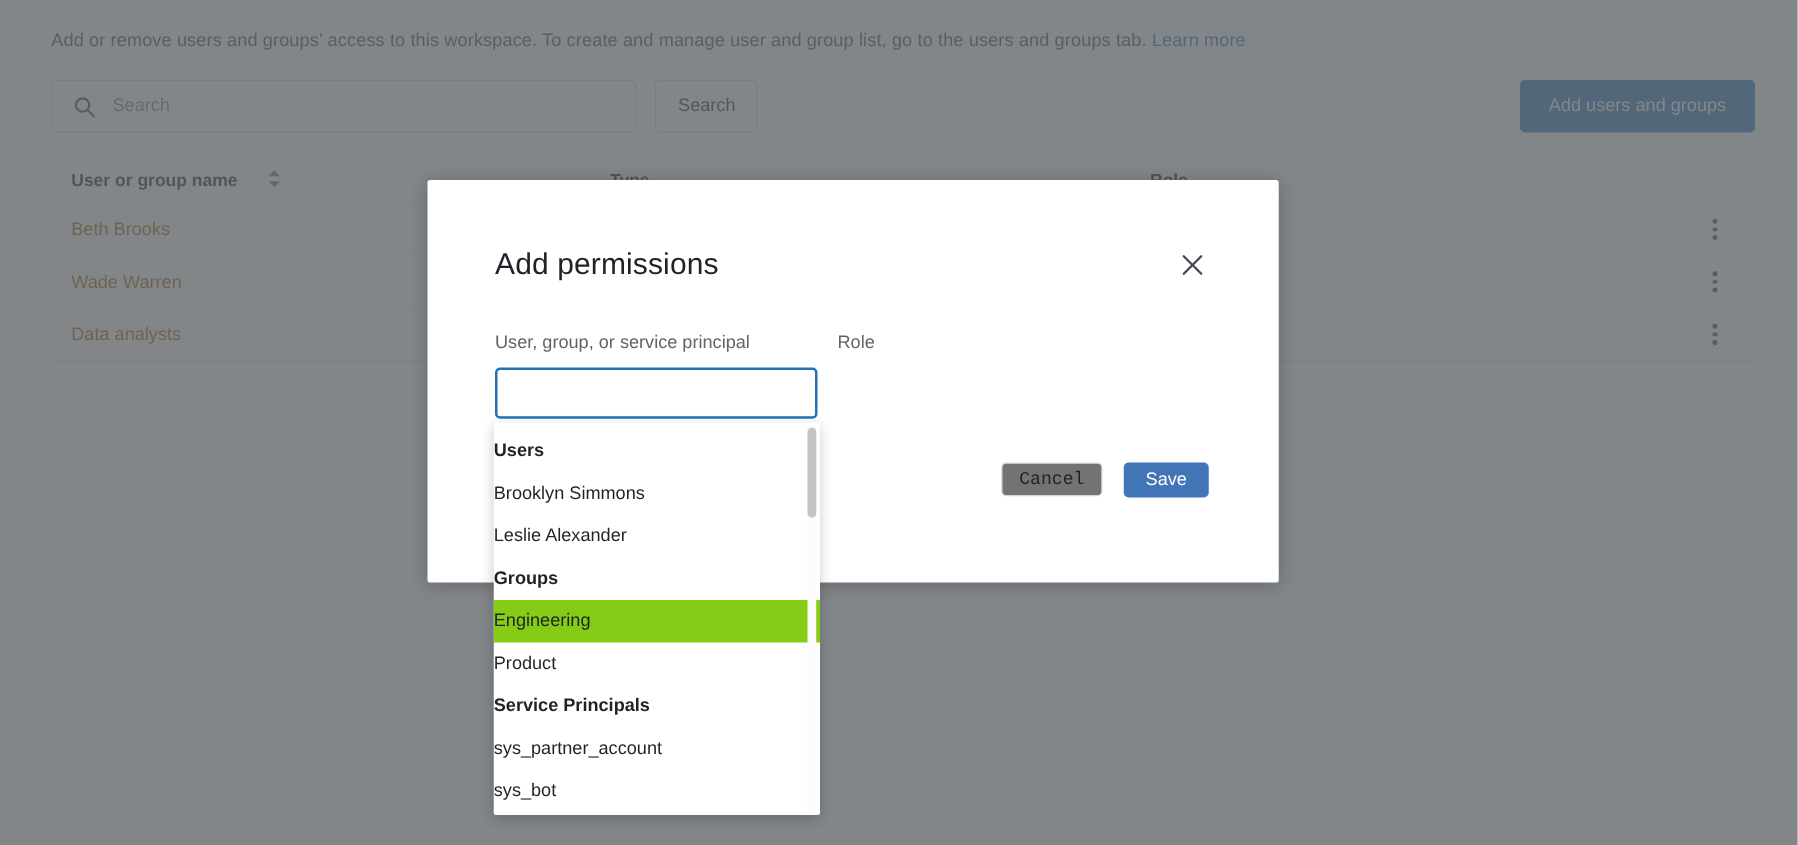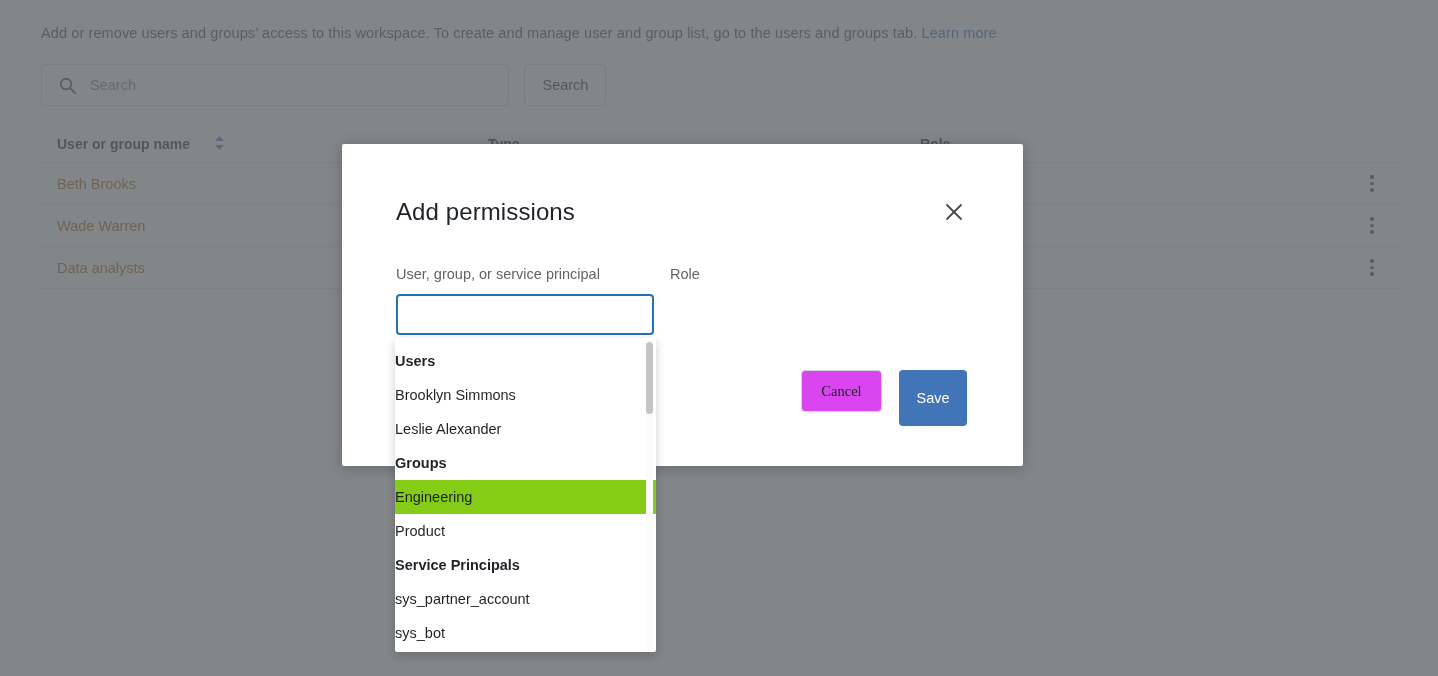--- a/index.html
+++ b/index.html
@@ -199,33 +199,33 @@
   .chev {
     position: absolute;
     right: 15px; top: 15px;
     width: 14px; height: 9px;
     color: #44474b;
   }
 
   .cancel-btn {
     position: absolute;
     left: 459px; top: 226px;
-    width: 81px; height: 42px;
+    width: 81px; height: 27px;
     border: 1px solid #d3d6da;
     border-radius: 4px;
-    background: #d946ef;
-    font-size: 14.5px;
-    font-family: Liberation Serif, serif;
+    background: #737373;
+    font-size: 14.5px;
+    font-family: Liberation Mono, monospace;
     color: #1f2328;
     cursor: pointer;
   }
   .save-btn {
     position: absolute;
     left: 557px; top: 226px;
-    width: 68px; height: 56px;
+    width: 68px; height: 28px;
     border: none;
     border-radius: 4px;
     background: #4275b7;
     font-size: 14.5px;
     font-family: "Liberation Sans", sans-serif;
     color: #ffffff;
     cursor: pointer;
   }
 
   
@@ -287,20 +287,21 @@
         <svg viewBox="0 0 20 20" width="19" height="19" fill="none" stroke="currentColor" stroke-width="1.9">
           <circle cx="8.5" cy="8.5" r="5.6"></circle>
           <line x1="12.8" y1="12.8" x2="18" y2="18" stroke-linecap="round"></line>
         </svg>
       </span>
       <span class="search-ph">Search</span>
     </div>
     <button class="search-btn">Search</button>
   </div>
 
+  <button class="add-btn">Add users and groups</button>
 
   <div class="table">
     <div class="thead">
       <div class="th c1">User or group name</div>
       <span class="sort-icon">
         <svg viewBox="0 0 11 14" width="11" height="14" fill="#4b7fbe">
           <polygon points="5.5,0 10,5 1,5"></polygon>
           <polygon points="5.5,14 10,9 1,9"></polygon>
         </svg>
       </span>

